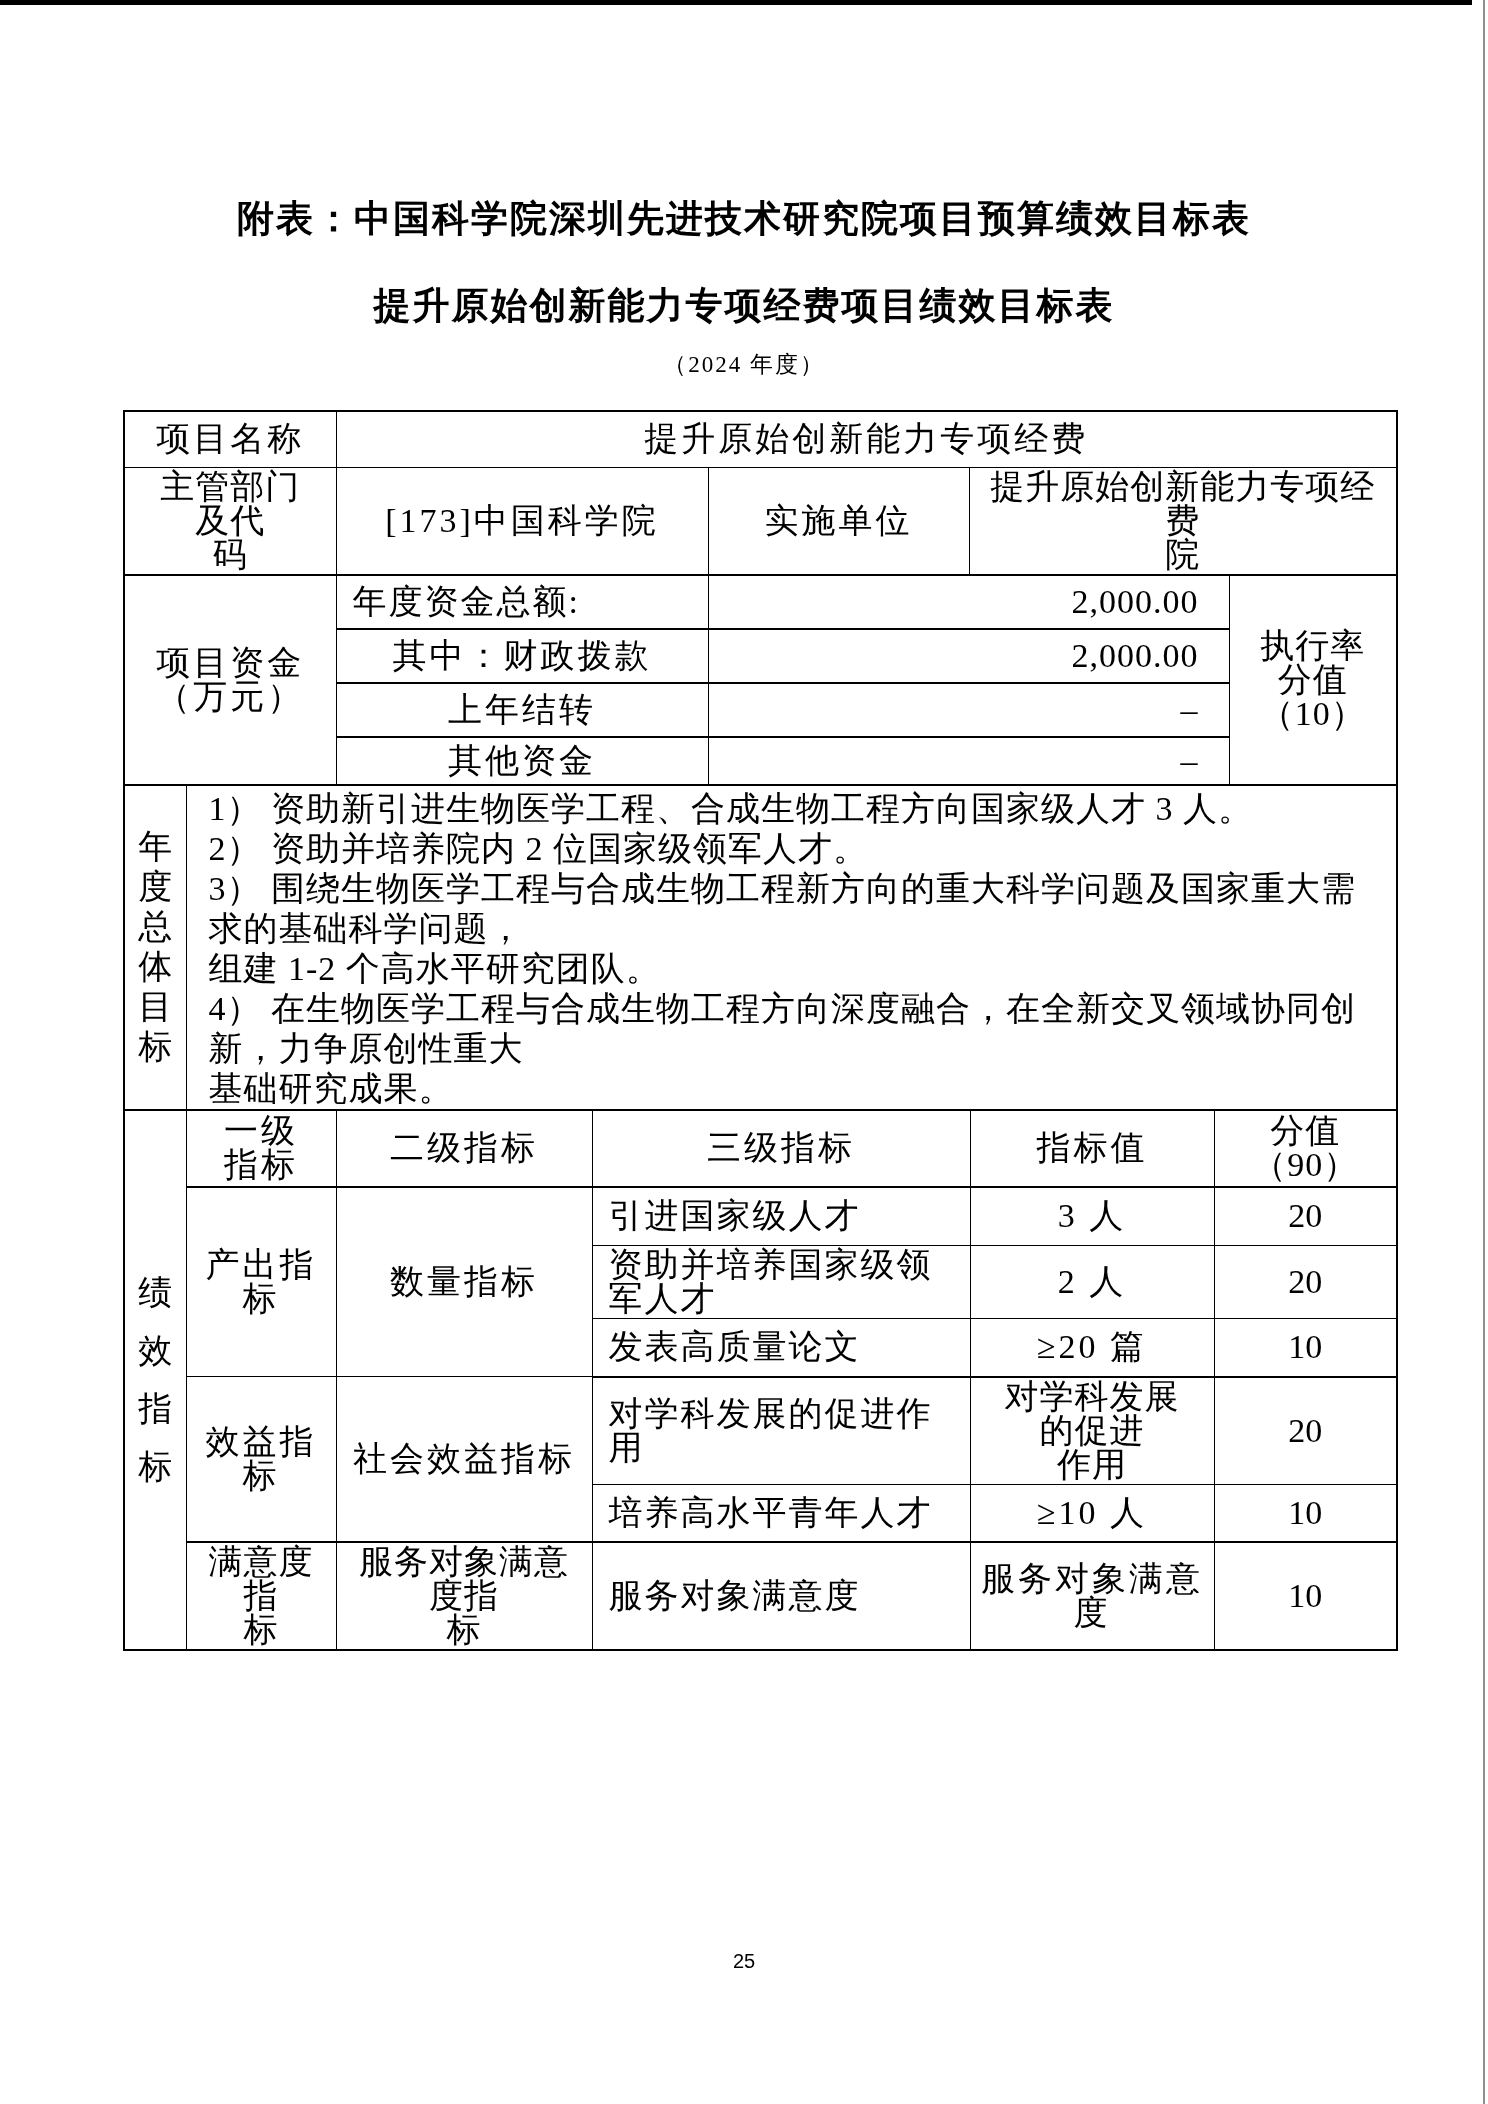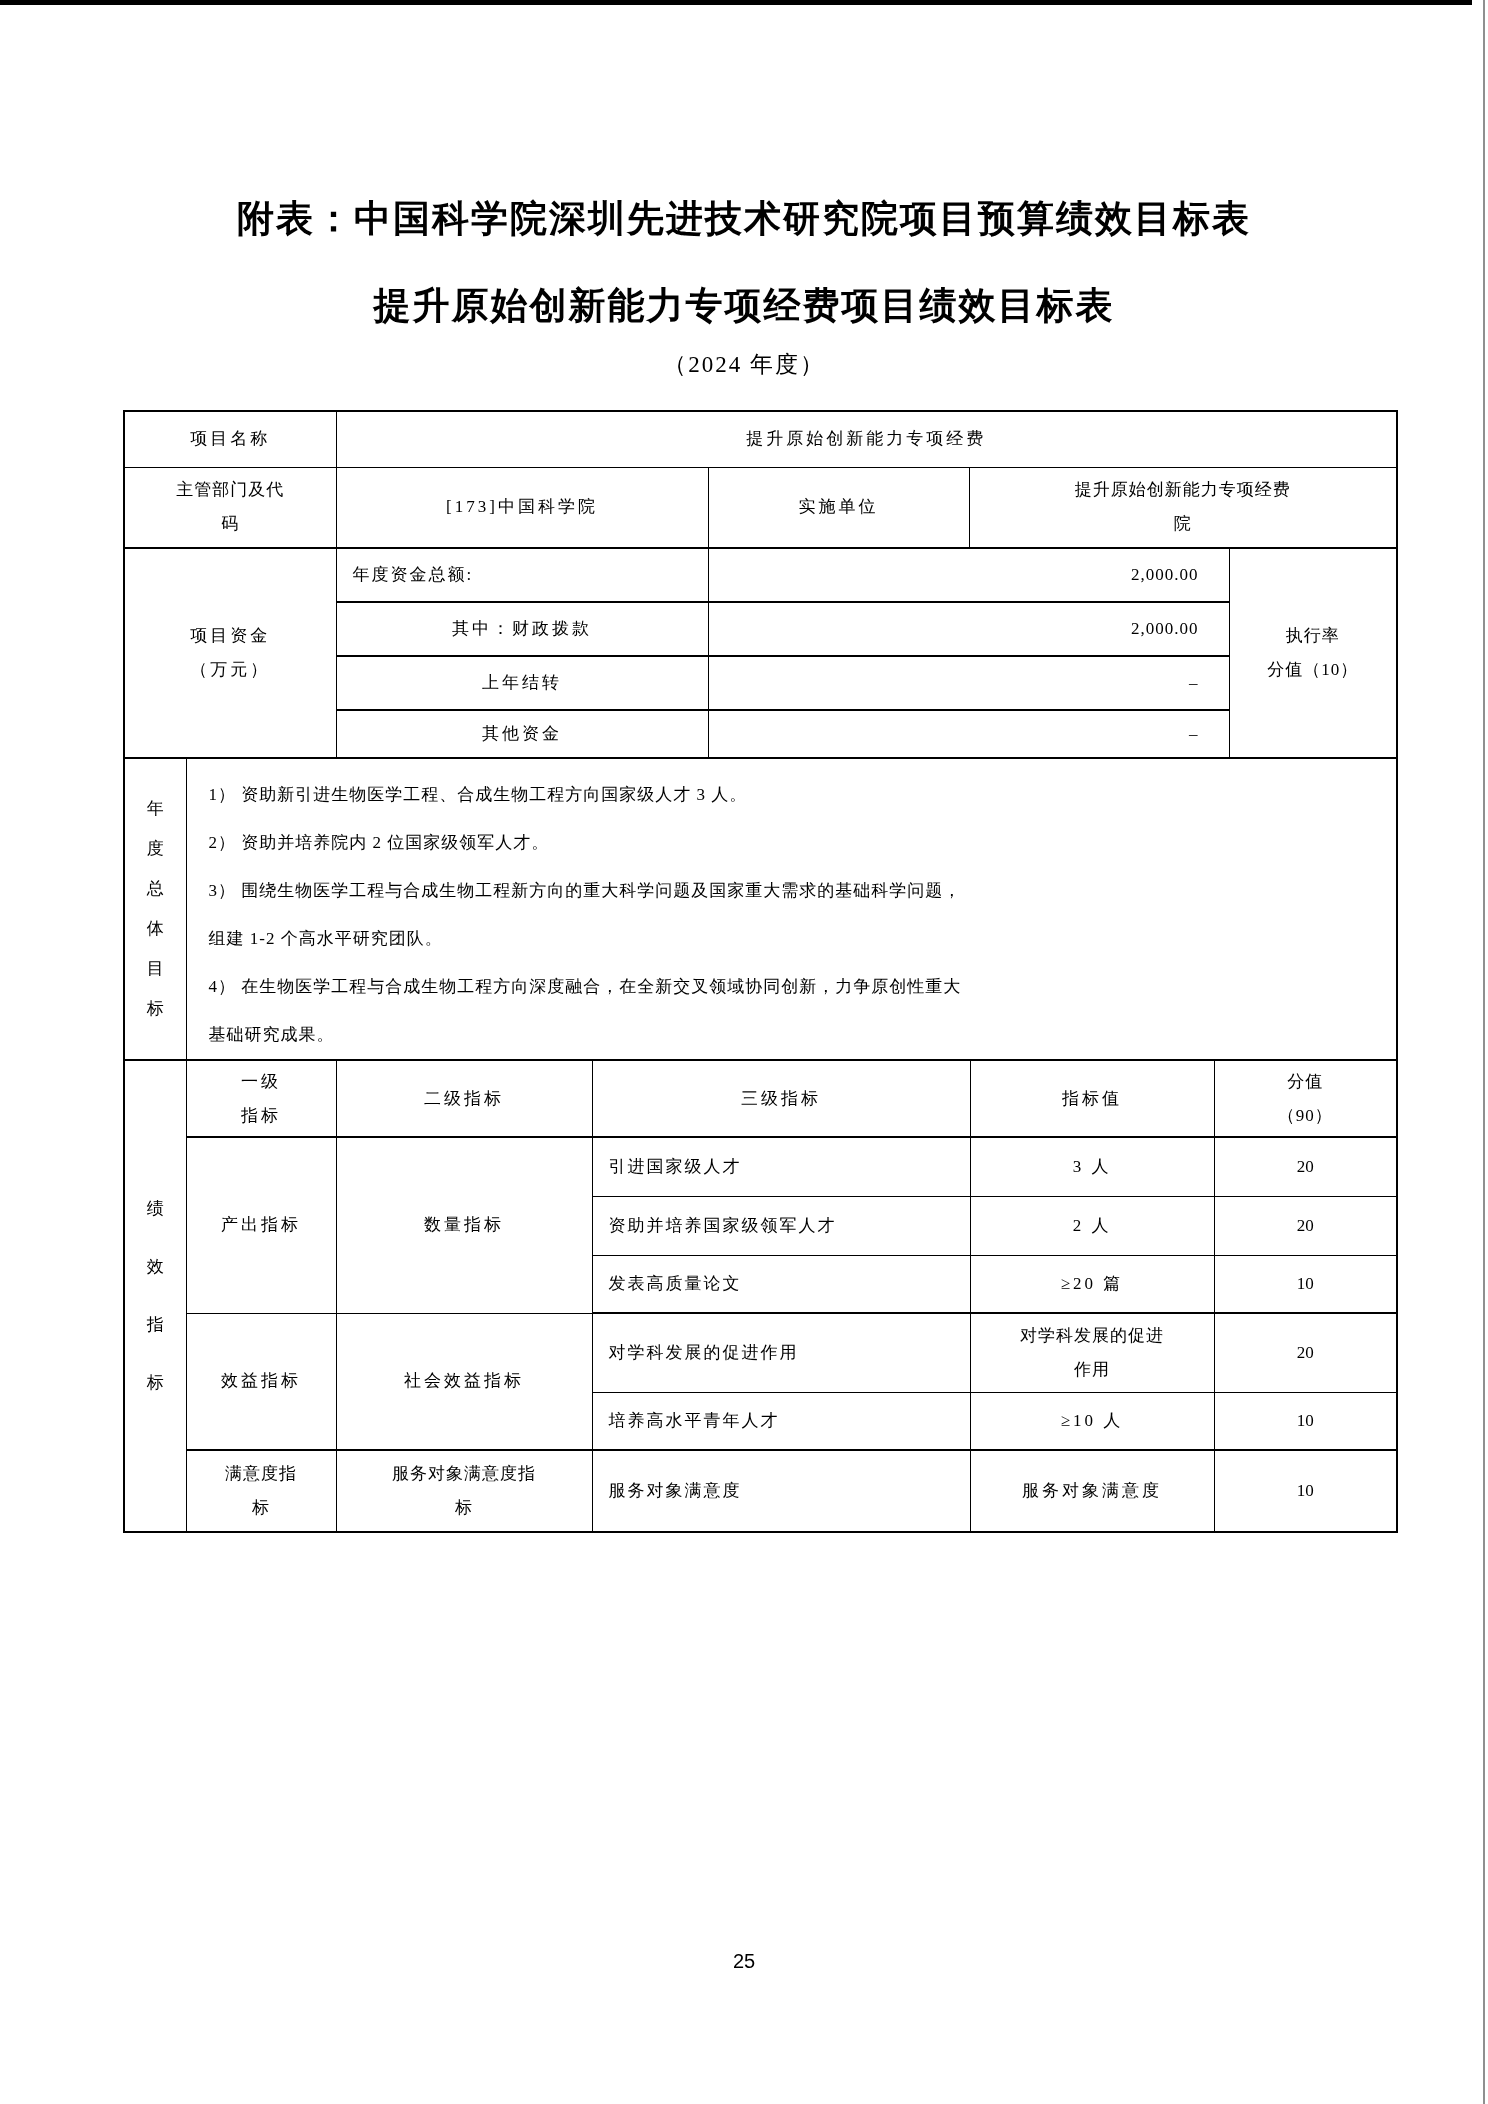--- a/index.html
+++ b/index.html
@@ -12,33 +12,33 @@
          font-weight:bold;font-size:37px;letter-spacing:2px;white-space:pre;}
   .title-1{top:194px;}
   .title-2{top:281px;}
   .year-line{position:absolute;left:0;top:349px;width:1488px;text-align:center;
              font-size:23px;letter-spacing:2px;}
   .table-stack{position:absolute;left:123px;top:410px;width:1273px;}
   table.tbl{border-collapse:collapse;table-layout:fixed;width:1273px;
             border:2px solid #000;}
   table.tbl + table.tbl{margin-top:-2px;}
   td{border:1px solid #000;text-align:center;vertical-align:middle;
-     font-size:17px;letter-spacing:3px;line-height:34px;
+     font-size:34px;letter-spacing:3px;line-height:34px;
      white-space:pre-line;padding:2px 6px;overflow:hidden;}
   td.hb{border-bottom-width:2px;}
   td.gb{border-bottom-width:2px;}
   td.left{text-align:left;padding-left:16px;letter-spacing:2px;}
   td.left3{text-align:left;padding-left:16px;letter-spacing:2px;}
   td.right{text-align:right;padding-right:30px;letter-spacing:1px;}
   td.tight{letter-spacing:1px;padding:2px 19px;}
   td.num{letter-spacing:0;}
   td.vlabel{letter-spacing:0;line-height:40px;padding:0;}
   td.vlabel.v2{line-height:58px;}
-  td.goals{text-align:left;letter-spacing:1px;line-height:48px;
-           padding:12px 10px 0 22px;}
+  td.goals{text-align:left;letter-spacing:1px;line-height:40px;
+           padding:3px 10px 0 22px;}
   tr.h56{height:56px;}  tr.h81{height:81px;}
   tr.h54{height:54px;}  tr.h48{height:48px;}
   tr.h242{height:242px;}
   tr.h77{height:77px;}  tr.h59{height:59px;}
   tr.h58{height:58px;}  tr.h79{height:79px;}  tr.h82{height:82px;}
   .page-number{position:absolute;left:0;top:1950px;width:1488px;text-align:center;
                font-family:Liberation Sans, sans-serif;font-size:20px;}
 </style>
 </head>
 <body>

